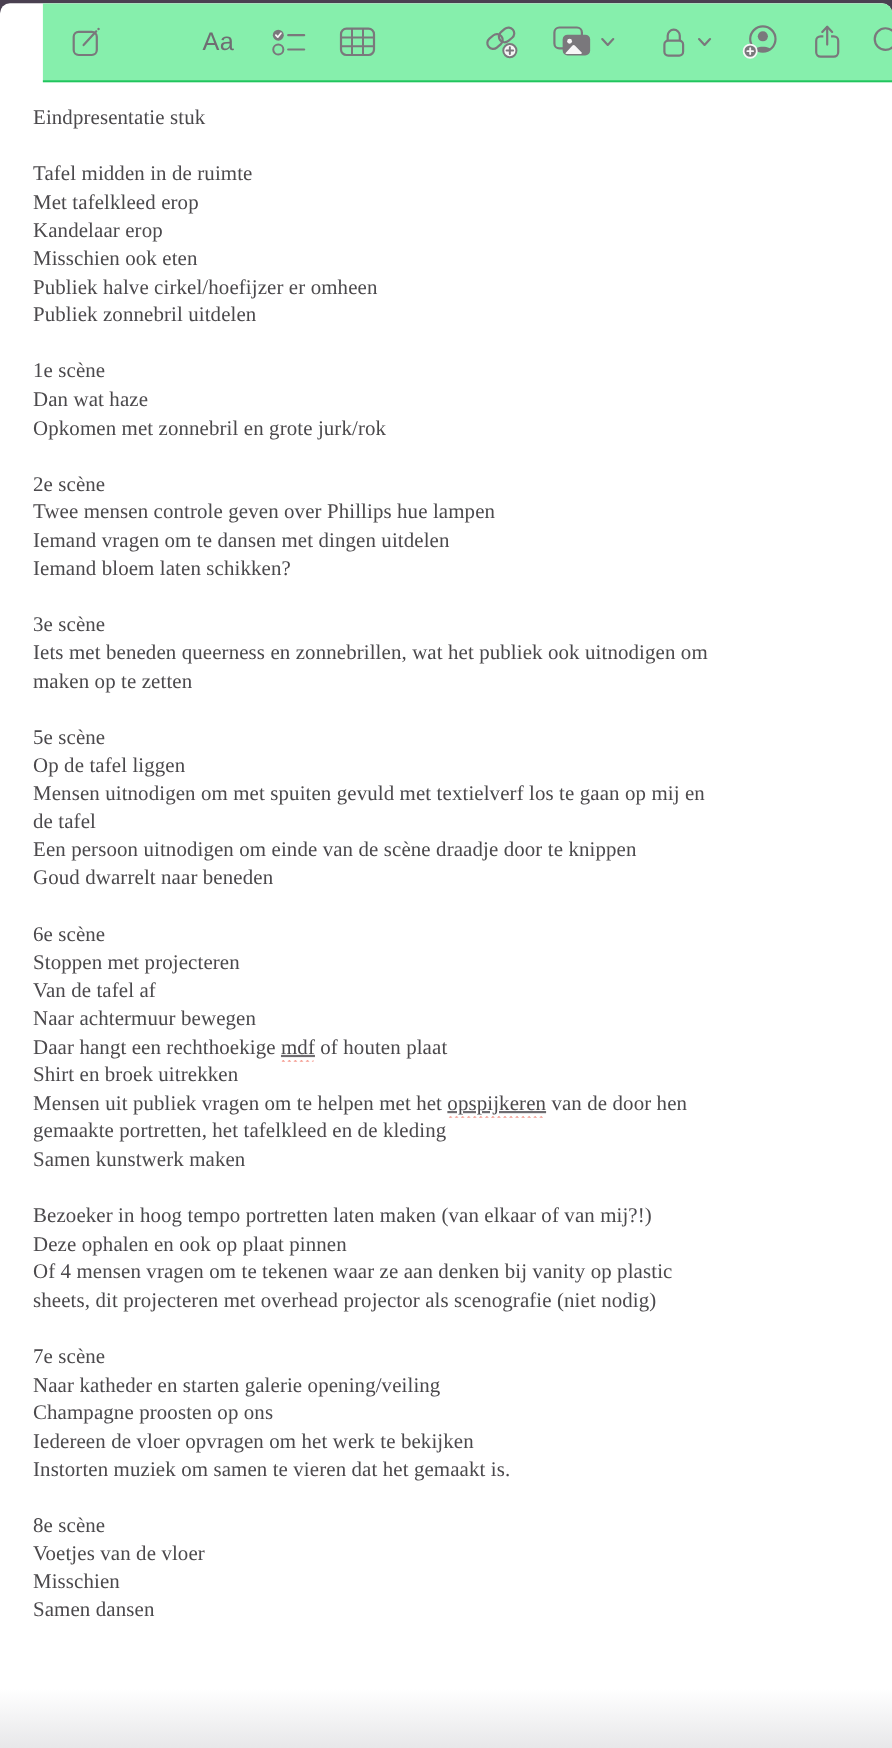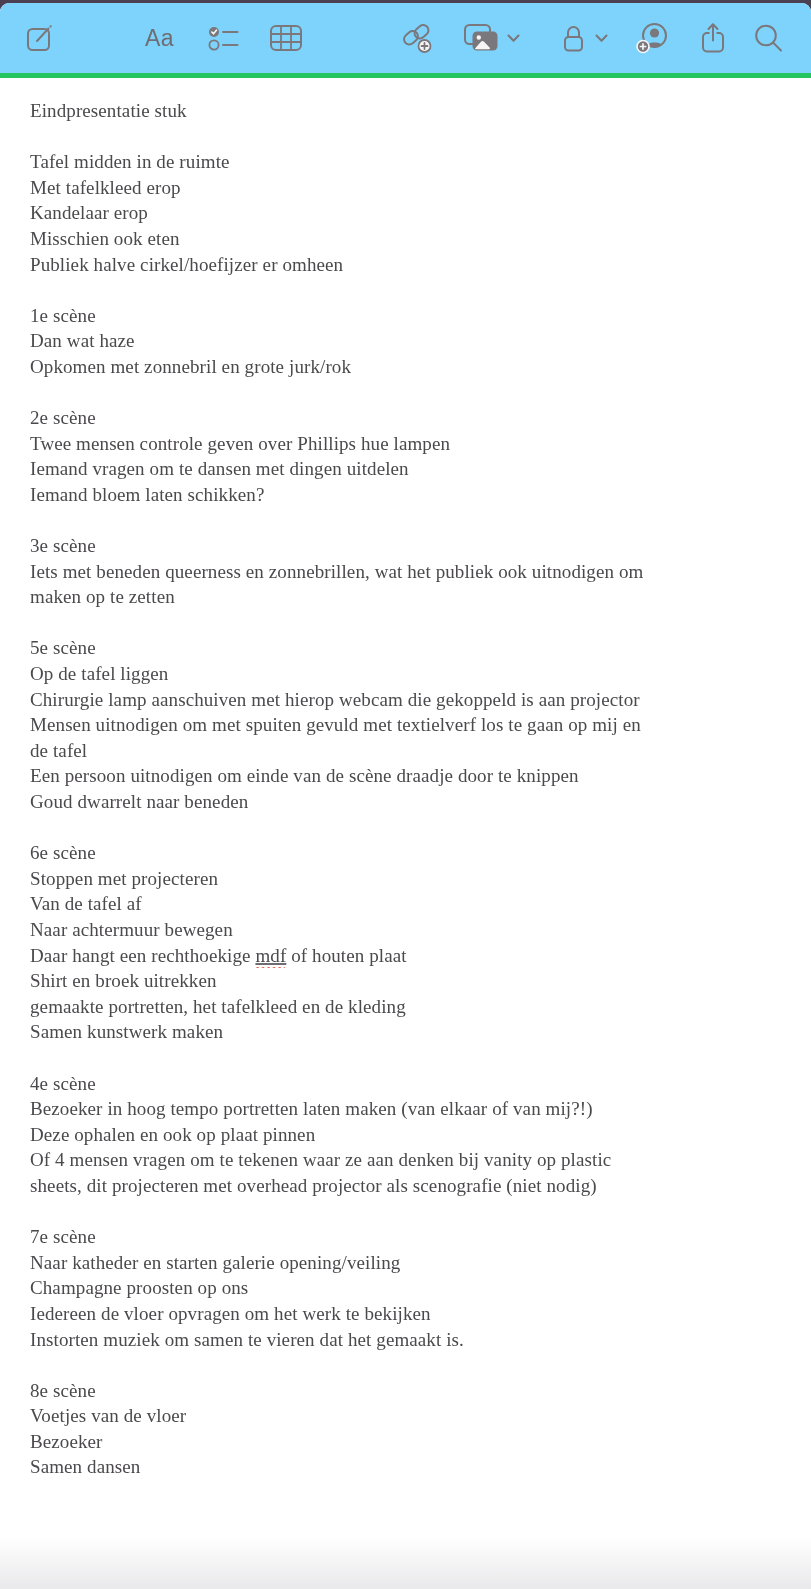--- a/index.html
+++ b/index.html
@@ -1,21 +1,21 @@
 <!DOCTYPE html>
 <html><head>
 <meta charset="utf-8">
 <style>
   html,body{margin:0;padding:0;background:#3f3747;}
   .screen{position:relative;width:811px;height:1589px;overflow:hidden;background:#4a4051;
           font-family:"Liberation Sans","DejaVu Sans",sans-serif;}
   .window{position:absolute;top:3px;left:0;width:811px;height:1586px;
           border-radius:9px 9px 0 0;overflow:hidden;background:#ffffff;}
   
-  .toolbar{position:relative;height:70px;background:#7dd3fc;border-bottom:5px solid #22c55e;}
+  .toolbar{position:relative;height:70px;background:#86efac;border-bottom:2px solid #22c55e;margin-left:39px;}
   .tb-btn{position:absolute;top:50%;transform:translateY(-50%);display:flex;align-items:center;
           gap:6px;cursor:default;}
   .tb-btn svg{display:block;}
   .aa-label{font-size:23px;color:#6f6d72;letter-spacing:0.5px;line-height:1;}
   
   .note{position:relative;background:#ffffff;height:1515px;}
   .note-body{padding:20px 28px 0 30px;font-family:Liberation Serif, serif;}
   .line{font-size:19px;line-height:25.6px;color:#4b494c;white-space:nowrap;overflow:hidden;
         letter-spacing:0.1px;}
   .misspelled{position:relative;text-decoration:underline;text-decoration-color:#6e6c70;
@@ -157,65 +157,65 @@
 
     <div class="note">
       <div class="note-body" id="note-body">
           <div class="line">Eindpresentatie stuk</div>
           <div class="line">&nbsp;</div>
           <div class="line">Tafel midden in de ruimte</div>
           <div class="line">Met tafelkleed erop</div>
           <div class="line">Kandelaar erop</div>
           <div class="line">Misschien ook eten</div>
           <div class="line">Publiek halve cirkel/hoefijzer er omheen</div>
+          <div class="line">Publiek zonnebril uitdelen</div>
           <div class="line">&nbsp;</div>
           <div class="line">1e scène</div>
           <div class="line">Dan wat haze</div>
           <div class="line">Opkomen met zonnebril en grote jurk/rok</div>
           <div class="line">&nbsp;</div>
           <div class="line">2e scène</div>
           <div class="line">Twee mensen controle geven over Phillips hue lampen</div>
           <div class="line">Iemand vragen om te dansen met dingen uitdelen</div>
           <div class="line">Iemand bloem laten schikken?</div>
           <div class="line">&nbsp;</div>
           <div class="line">3e scène</div>
           <div class="line">Iets met beneden queerness en zonnebrillen, wat het publiek ook uitnodigen om</div>
           <div class="line">maken op te zetten</div>
           <div class="line">&nbsp;</div>
           <div class="line">5e scène</div>
           <div class="line">Op de tafel liggen</div>
-          <div class="line">Chirurgie lamp aanschuiven met hierop webcam die gekoppeld is aan projector</div>
           <div class="line">Mensen uitnodigen om met spuiten gevuld met textielverf los te gaan op mij en</div>
           <div class="line">de tafel</div>
           <div class="line">Een persoon uitnodigen om einde van de scène draadje door te knippen</div>
           <div class="line">Goud dwarrelt naar beneden</div>
           <div class="line">&nbsp;</div>
           <div class="line">6e scène</div>
           <div class="line">Stoppen met projecteren</div>
           <div class="line">Van de tafel af</div>
           <div class="line">Naar achtermuur bewegen</div>
           <div class="line">Daar hangt een rechthoekige <span class="misspelled">mdf</span> of houten plaat</div>
           <div class="line">Shirt en broek uitrekken</div>
+          <div class="line">Mensen uit publiek vragen om te helpen met het <span class="misspelled">opspijkeren</span> van de door hen</div>
           <div class="line">gemaakte portretten, het tafelkleed en de kleding</div>
           <div class="line">Samen kunstwerk maken</div>
           <div class="line">&nbsp;</div>
-          <div class="line">4e scène</div>
           <div class="line">Bezoeker in hoog tempo portretten laten maken (van elkaar of van mij?!)</div>
           <div class="line">Deze ophalen en ook op plaat pinnen</div>
           <div class="line">Of 4 mensen vragen om te tekenen waar ze aan denken bij vanity op plastic</div>
           <div class="line">sheets, dit projecteren met overhead projector als scenografie (niet nodig)</div>
           <div class="line">&nbsp;</div>
           <div class="line">7e scène</div>
           <div class="line">Naar katheder en starten galerie opening/veiling</div>
           <div class="line">Champagne proosten op ons</div>
           <div class="line">Iedereen de vloer opvragen om het werk te bekijken</div>
           <div class="line">Instorten muziek om samen te vieren dat het gemaakt is.</div>
           <div class="line">&nbsp;</div>
           <div class="line">8e scène</div>
           <div class="line">Voetjes van de vloer</div>
-          <div class="line">Bezoeker</div>
+          <div class="line">Misschien</div>
           <div class="line">Samen dansen</div>
         </div>
       <div class="bottom-fade"></div>
     </div>
 
   </div>
 </div>
 
 </body></html>

